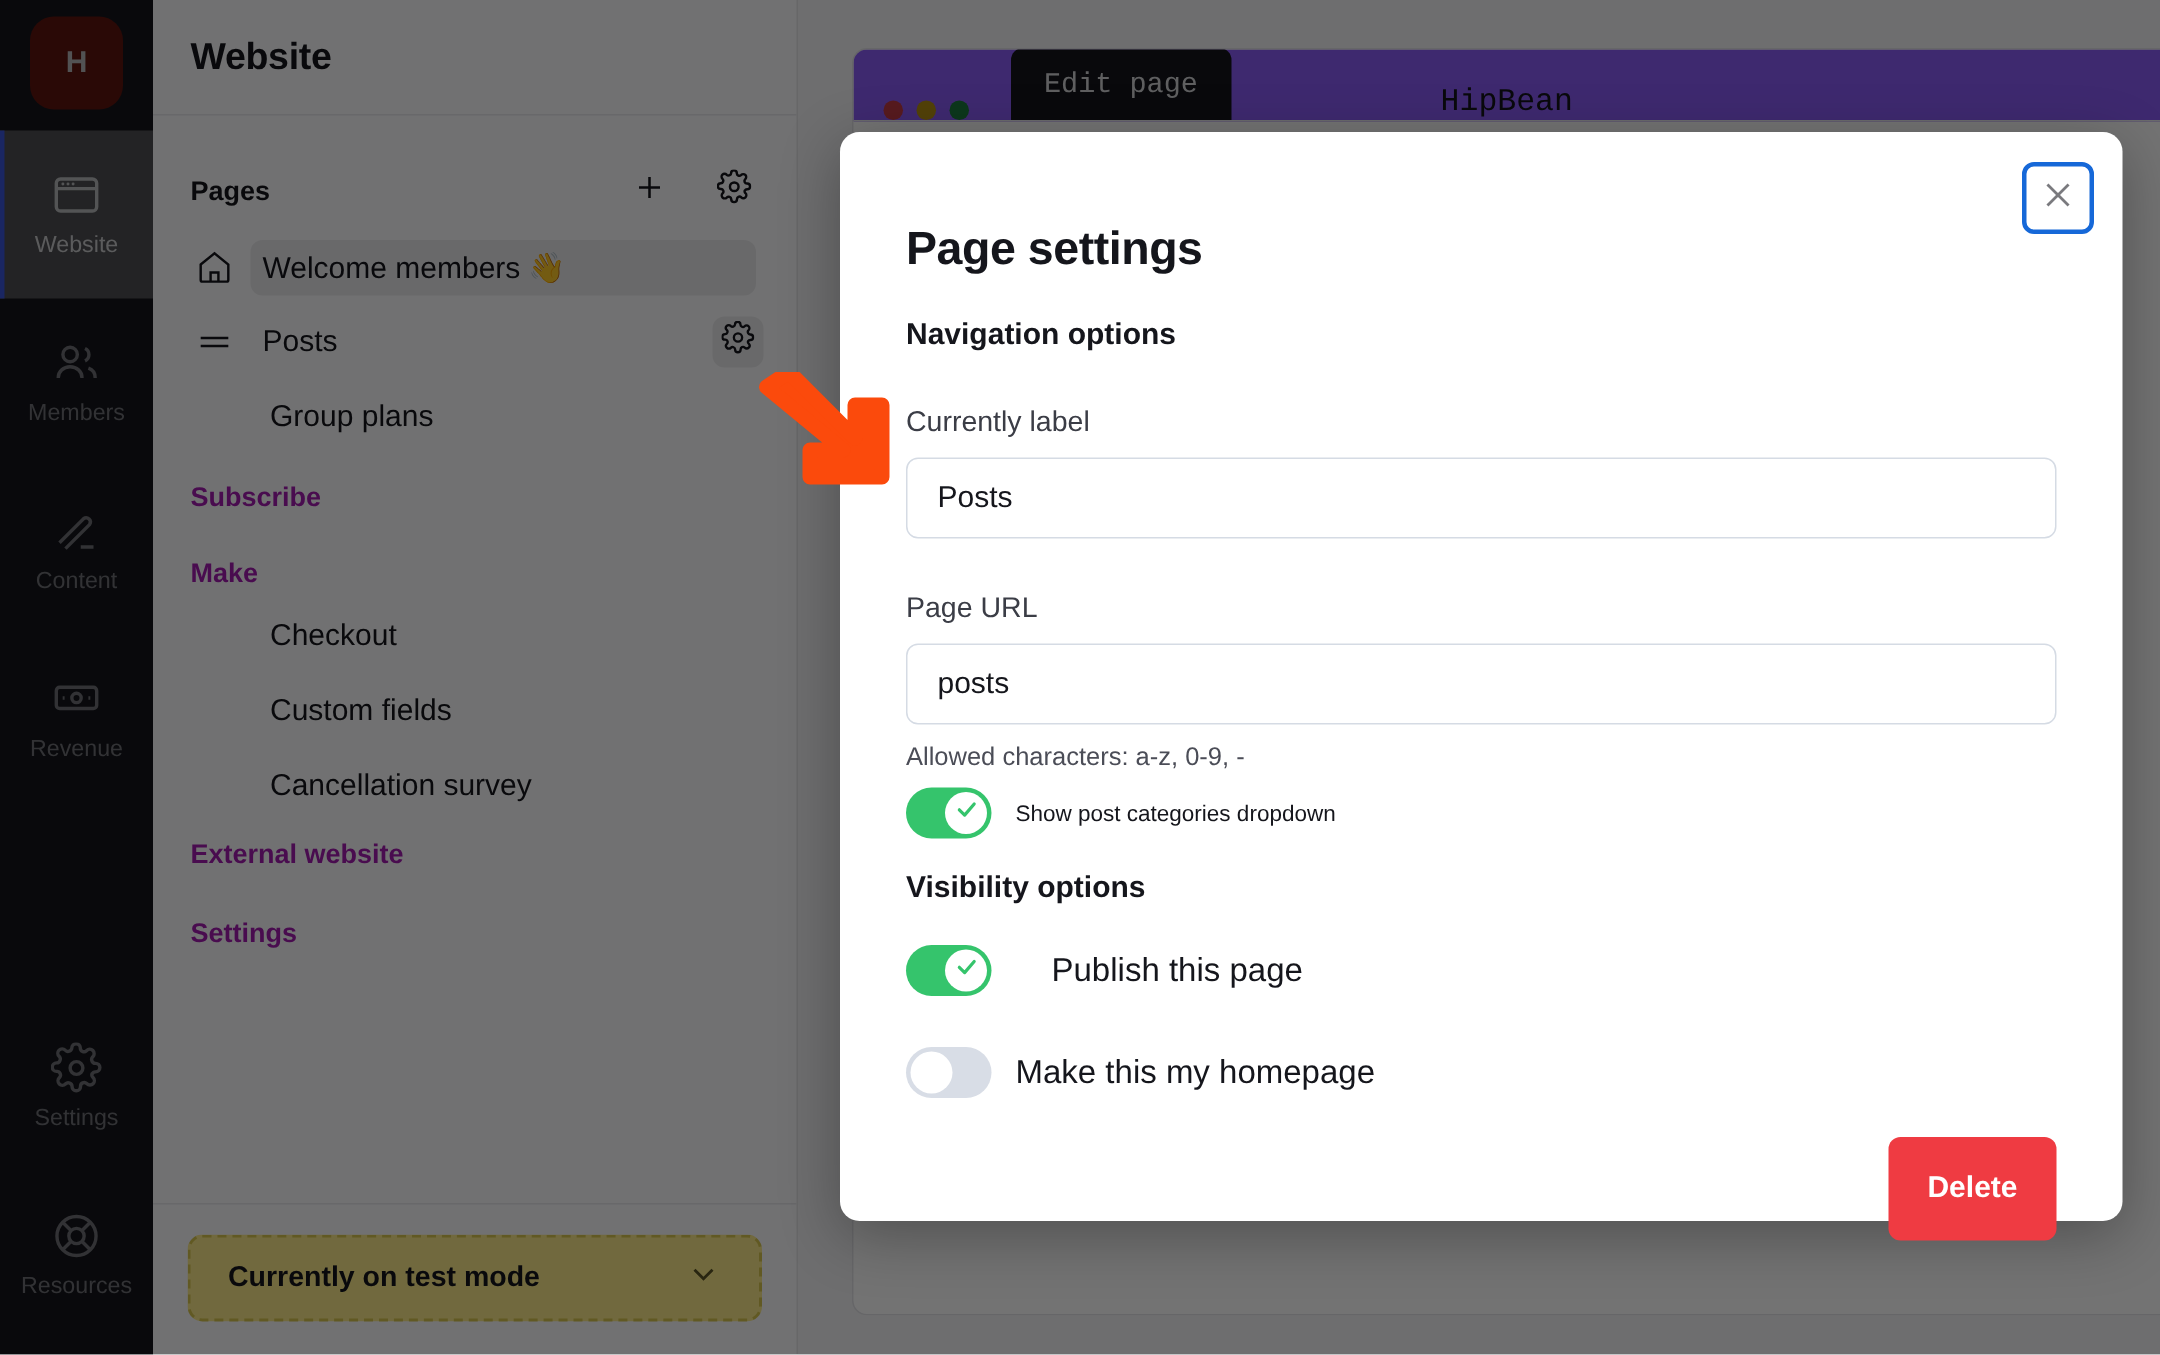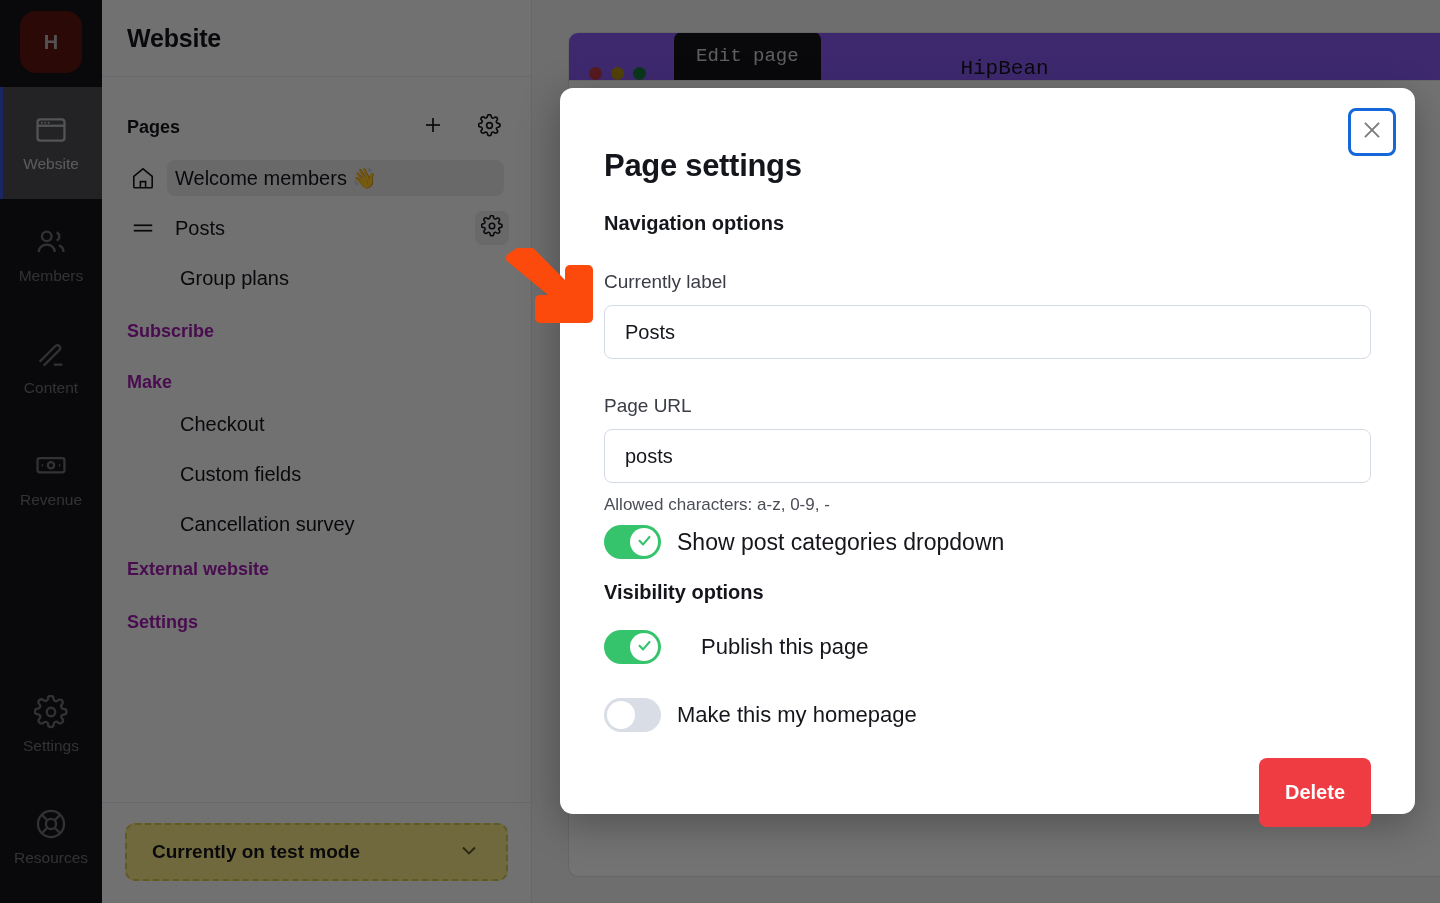--- a/index.html
+++ b/index.html
@@ -182,21 +182,21 @@
   .switch.off { background: #d8dde6; }
   .knob {
     position: absolute; top: 3px; width: 28px; height: 28px;
     border-radius: 50%; background: #fff;
     display: flex; align-items: center; justify-content: center;
   }
   .switch.on .knob { right: 3px; }
   .switch.off .knob { left: 3px; }
   .switch.on .knob svg { color: #35c46c; }
   .toggle-label { font-size: 22px; color: #15161c; }
-  .toggle-row.cat .toggle-label { font-size: 23px; }
+  .toggle-row.cat .toggle-label { font-size: 15px; }
 
   .vis-title { margin-top: 22px; }
   .btn-row { display: flex; align-items: center; margin-top: 26px; }
   .btn {
     border: none; border-radius: 8px; cursor: pointer;
     font-family: "Liberation Sans", sans-serif; font-weight: 700;
   }
   .btn-save {
     background: #152033; color: #fff;
     font-size: 20px; padding: 0 26px; height: 52px;

